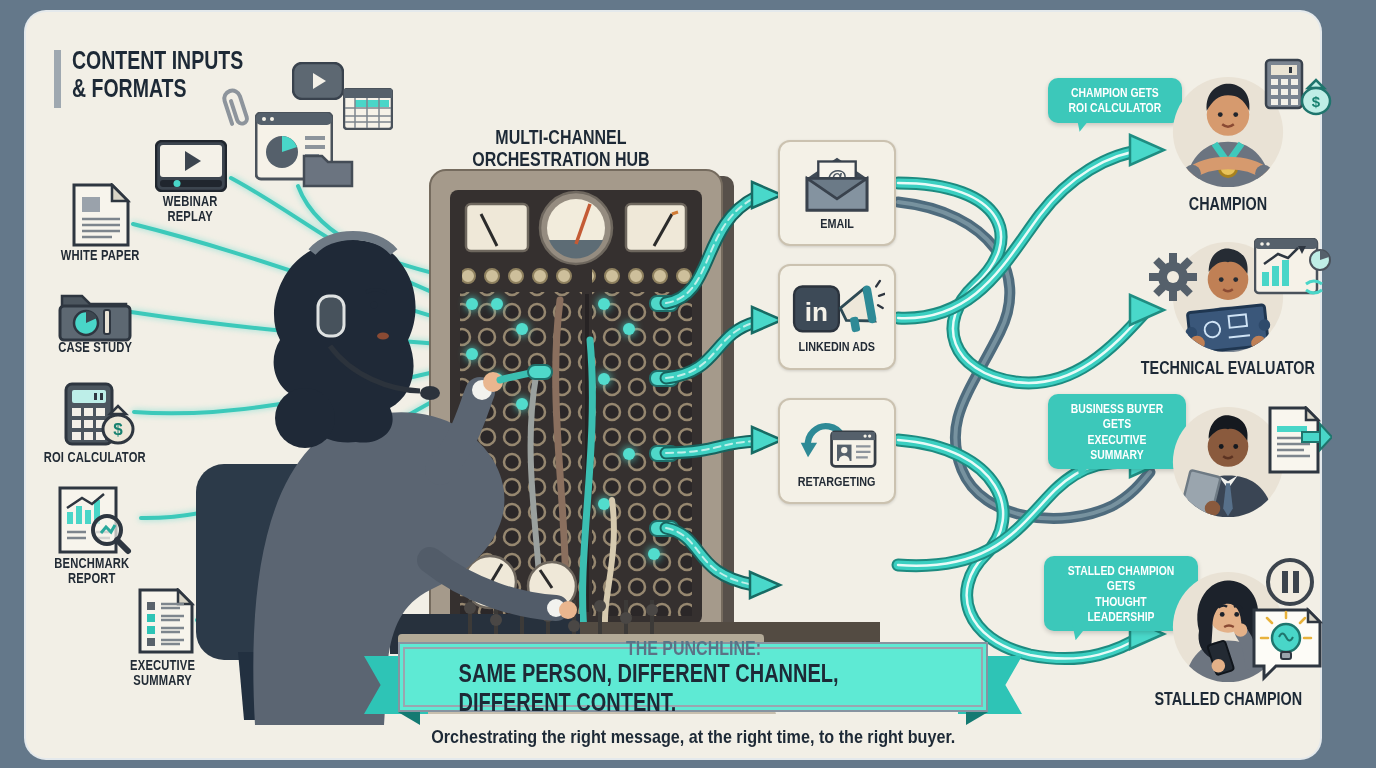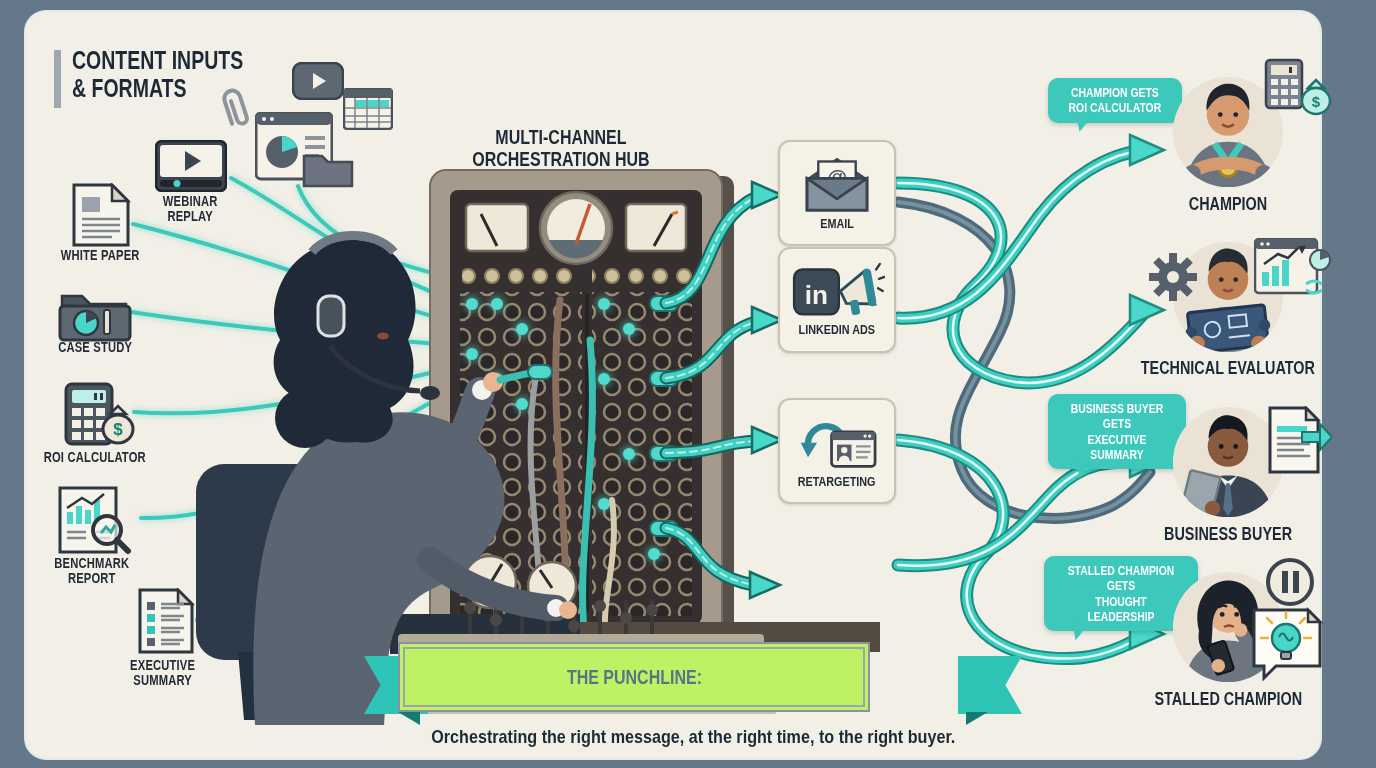--- a/index.html
+++ b/index.html
@@ -17,21 +17,21 @@
   .callout{position:absolute;background:#3cc8ba;color:#fff;border-radius:10px;padding:7px 6px;text-align:center;font-weight:700;font-size:13px;line-height:1.18;box-shadow:0 2px 5px rgba(0,0,0,.18);}
   .callout::after{content:"";position:absolute;left:28px;bottom:-9px;width:18px;height:18px;background:#3cc8ba;clip-path:polygon(0 0,100% 0,20% 100%);}
   .avatar{position:absolute;width:116px;height:116px;}
   .pname{position:absolute;width:220px;text-align:center;font-size:18px;font-weight:700;color:#1d2936;}
   .ribbon{position:absolute;top:656px;width:64px;height:58px;background:#2ec4b6;}
   .ribbon.left{left:364px;clip-path:polygon(0 0,100% 0,100% 100%,0 100%,26% 50%);}
   .ribbon.right{left:958px;clip-path:polygon(0 0,100% 0,74% 50%,100% 100%,0 100%);}
   .fold{position:absolute;width:22px;height:13px;background:#147a72;}
   .fold.left{left:398px;top:712px;clip-path:polygon(0 0,100% 0,100% 100%);}
   .fold.right{left:966px;top:712px;clip-path:polygon(0 0,100% 0,0 100%);}
-  .plaque{position:absolute;left:398px;top:642px;width:472px;height:70px;background:#bef264;border:2px solid #8793a0;display:flex;flex-direction:column;align-items:center;justify-content:center;box-sizing:border-box;}
+  .plaque{position:absolute;left:398px;top:642px;width:590px;height:70px;background:#5eead4;border:2px solid #8793a0;display:flex;flex-direction:column;align-items:center;justify-content:center;box-sizing:border-box;}
   .plaque::before{content:"";position:absolute;inset:3px;border:2px solid #9aa5af;pointer-events:none;}
   .kicker{font-size:20px;font-weight:700;color:#5b7386;line-height:1.1;}
   .headline{font-size:25px;font-weight:700;color:#1d2936;line-height:1.15;}
   .subtitle{position:absolute;left:363px;top:726px;width:660px;text-align:center;font-weight:700;font-size:19px;color:#1d2936;}
   .glow{filter:drop-shadow(0 0 4px #52dccd);}
   .wireglow{filter:drop-shadow(0 0 3px rgba(70,214,200,.6));}
 </style>
 </head>
 <body>
 
@@ -343,21 +343,21 @@
     <svg width="76" height="58" viewBox="0 0 76 62">
       <polygon points="6,26 38,4 70,26" fill="#3f4a55"></polygon>
       <rect x="18" y="8" width="40" height="34" fill="#f7f4ec" stroke="#39424d" stroke-width="2.5"></rect>
       <text x="38" y="32" text-anchor="middle" font-size="22" font-weight="bold" fill="#4a5560">@</text>
       <path d="M6,26 h64 v34 h-64 Z" fill="#6b7a87" stroke="#39424d" stroke-width="3"></path>
       <path d="M6,26 L38,48 L70,26 L70,60 L6,60 Z" fill="#8493a0" stroke="#39424d" stroke-width="3"></path>
     </svg>
     <div class="lblc"><span class="cond">EMAIL</span></div>
   </div>
 
-  <div class="chbox" style="top:247px;height:106px">
+  <div class="chbox" style="top:264px;height:106px">
     <svg width="96" height="56" viewBox="0 0 96 60">
       <rect x="2" y="8" width="48" height="48" rx="9" fill="#3d4a57" stroke="#2b333d" stroke-width="2.5"></rect>
       <text x="26" y="45" text-anchor="middle" font-size="28" font-weight="bold" fill="#f4f1e8">in</text>
       <g transform="rotate(-10 70 32)">
         <path d="M52,28 L80,12 L86,48 L56,42 Z" fill="#eee8da" stroke="#2e4a54" stroke-width="3"></path>
         <rect x="79" y="9" width="9" height="41" rx="4.5" fill="#2e8a96"></rect>
         <rect x="60" y="40" width="9" height="16" rx="3" fill="#2e8a96"></rect>
       </g>
       <path d="M90,8 l4,-6 M93,18 l6,-2 M92,28 l5,3" stroke="#2e3640" stroke-width="2.5" stroke-linecap="round"></path>
     </svg>
@@ -455,21 +455,20 @@
         <circle cx="68" cy="44" r="2.5" fill="#15191f"></circle>
       <path d="M55,54 q5,4 10,0" stroke="#5c3322" stroke-width="2.5" fill="none"></path>
       <path d="M50,74 L60,88 L70,74 L60,80 Z" fill="#f2f2ee"></path>
       <path d="M58,82 L62,82 L65,108 L60,116 L55,108 Z" fill="#57708a"></path>
       <g transform="rotate(14 34 92)">
         <rect x="16" y="72" width="32" height="42" rx="3" fill="#9aa5ae" stroke="#6e7a84" stroke-width="2.5"></rect>
       </g>
       <circle cx="44" cy="108" r="8" fill="#8a5a3d"></circle>
     </g>
   </svg>
-  <div class="pname" style="left:1118px;top:524px"><span class="cond">BUSINESS BUYER</span></div>
 
   <svg class="avatar" style="left:1170px;top:569px" viewBox="0 0 120 120">
     <defs>
         <clipPath id="cpD">
           <circle cx="60" cy="60" r="57"></circle>
         </clipPath>
       </defs>
     <circle cx="60" cy="60" r="57" fill="#e9e2d5"></circle>
     <g clip-path="url(#cpD)">
       <path d="M14,122 C18,88 38,74 60,74 C82,74 102,88 106,122 Z" fill="#6d7580"></path>
@@ -564,15 +563,16 @@
     <rect x="33" y="46" width="10" height="7" rx="2" fill="#9aa3ab" stroke="#2e3640" stroke-width="2"></rect>
     <path d="M38,12 v-6 M24,17 l-5,-5 M52,17 l5,-5 M20,32 h-7 M56,32 h7" stroke="#e8b23c" stroke-width="2.5" stroke-linecap="round"></path>
   </svg>
 
   <div class="ribbon left"></div>
   <div class="ribbon right"></div>
   <div class="fold left"></div>
   <div class="fold right"></div>
   <div class="plaque">
     <div class="kicker"><span class="cond">THE PUNCHLINE:</span></div>
+    <div class="headline"><span class="cond">SAME PERSON, DIFFERENT CHANNEL, DIFFERENT CONTENT.</span></div>
   </div>
   <div class="subtitle"><span class="cond" style="transform:scaleX(.85)">Orchestrating the right message, at the right time, to the right buyer.</span></div>
 </div>
 
 </body></html>

